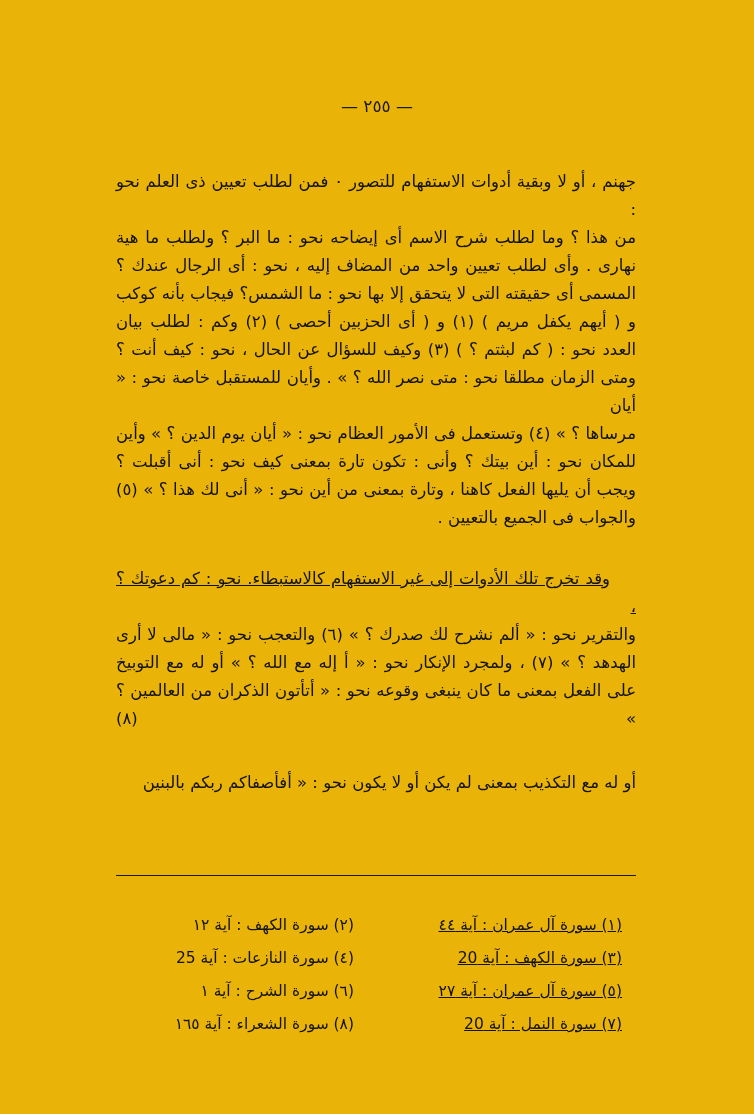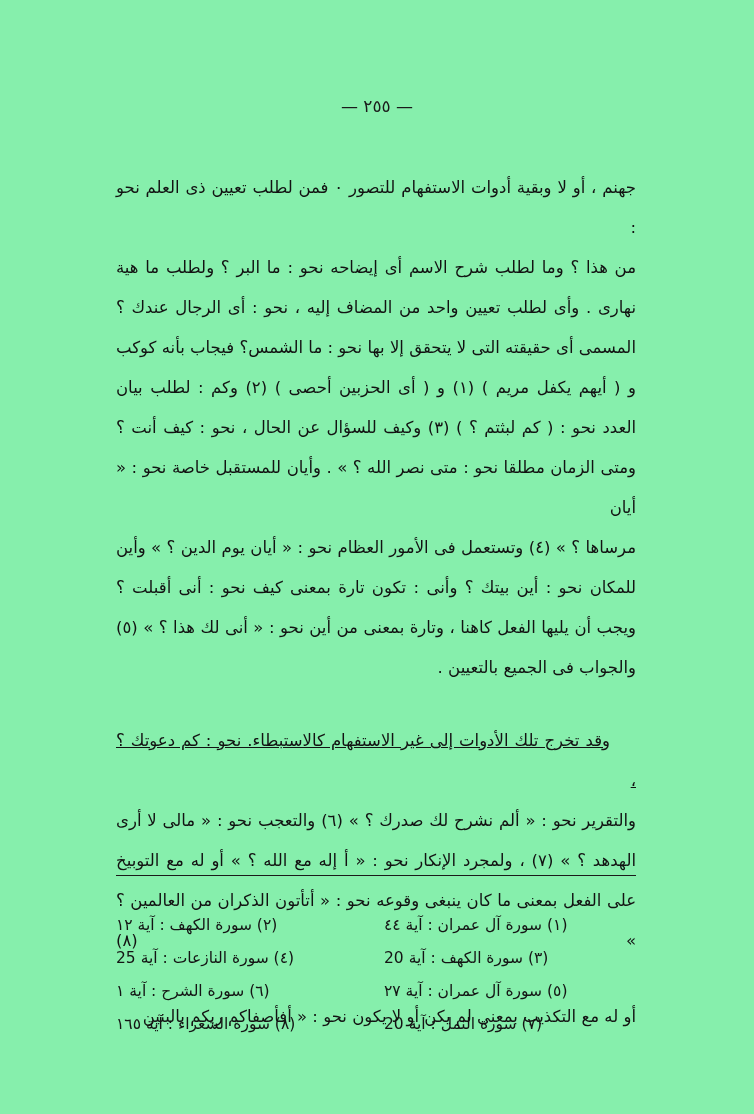--- a/index.html
+++ b/index.html
@@ -5,21 +5,21 @@
   html, body {
     margin: 0;
     padding: 0;
     background: #ffffff;
   }
   .page {
     position: relative;
     width: 754px;
     height: 1114px;
     margin: 0 auto;
-    background: #86efac;
+    background: #eab308;
     font-family: "DejaVu Sans", sans-serif;
     color: #141414;
     overflow: hidden;
   }
   .page-number {
     position: absolute;
     top: 96px;
     left: 0;
     right: 0;
     text-align: center;
@@ -29,21 +29,21 @@
   }
   .body-text {
     position: absolute;
     top: 168px;
     right: 118px;
     width: 520px;
     direction: rtl;
     text-align: justify;
     text-align-last: justify;
     font-size: 16.5px;
-    line-height: 40px;
+    line-height: 28px;
     color: #121212;
   }
   .body-text p {
     margin: 0 0 0 0;
   }
   .para-gap {
     height: 33px;
   }
   .indent {
     text-indent: 26px;
@@ -72,22 +72,22 @@
   }
   .fn-row {
     display: flex;
     flex-direction: row;
     justify-content: flex-start;
   }
   .fn-cell {
     width: 50%;
     white-space: nowrap;
   }
-  .fn-cell.right { text-align: left; padding-right: 14px; }
-  .fn-cell.left  { text-align: left; padding-right: 30px; }
+  .fn-cell.right { text-align: right; padding-right: 14px; text-decoration: underline; }
+  .fn-cell.left  { text-align: right; padding-right: 30px; }
 </style>
 </head>
 <body>
 
 <div class="page">
 
   <div class="page-number">— ٢٥٥ —</div>
 
   <div class="body-text">
     <p>جهنم ، أو لا وبقية أدوات الاستفهام للتصور ٠ فمن لطلب تعيين ذى العلم نحو :</p>

